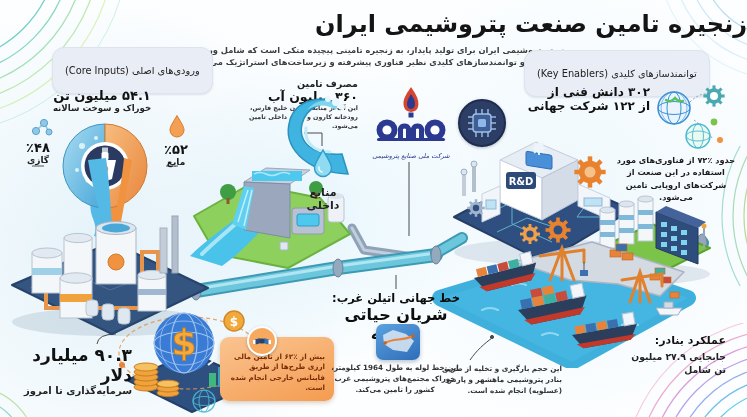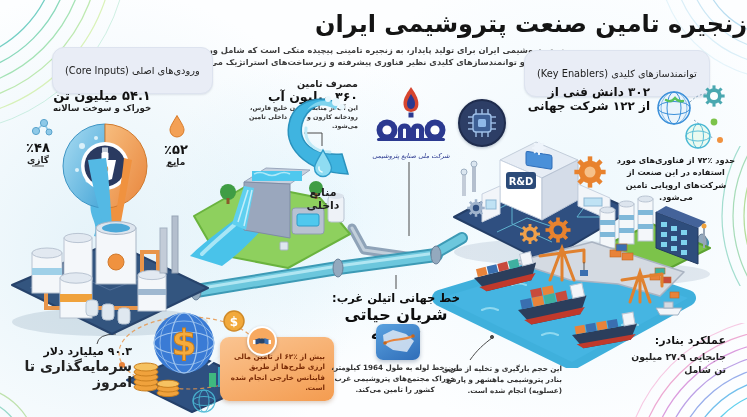--- a/index.html
+++ b/index.html
@@ -479,22 +479,22 @@
       <rect x="115" y="66" width="7" height="26" fill="#2b7fd9"></rect>
         <rect x="124" y="60" width="7" height="32" fill="#27c98f"></rect>
       <polyline points="96,70 112,58 122,62 132,50" stroke="#eef6fb" stroke-width="2" fill="none"></polyline>
       <polygon points="132,50 126,50 131,56" fill="#eef6fb"></polygon>
     </g>
     <circle cx="92" cy="106" r="11" stroke="#49b8d4" stroke-width="1.2" fill="none" opacity=".9"></circle>
     <ellipse cx="92" cy="106" rx="5" ry="11" stroke="#49b8d4" stroke-width="1" fill="none" opacity=".9"></ellipse>
     <ellipse cx="92" cy="106" rx="11" ry="4.5" stroke="#49b8d4" stroke-width="1" fill="none" opacity=".9"></ellipse>
   </svg>
   <div class="abs z3 right" style="left:18px;top:345px;width:114px">
-    <div class="stat-value" style="font-size:11px">۹۰.۳ میلیارد دلار</div>
-    <div class="stat-label" style="font-size:14px">سرمایه‌گذاری تا امروز</div>
+    <div class="stat-value" style="font-size:17px">۹۰.۳ میلیارد دلار</div>
+    <div class="stat-label" style="font-size:10px">سرمایه‌گذاری تا امروز</div>
   </div>
 
   <div class="abs z3 finance-card" style="left:220px;top:337px;width:98px;height:45px">بیش از ٪۶۲ از تامین مالی ارزی طرح‌ها از طریق فاینانس خارجی انجام شده است.</div>
   <div class="abs z3 icon-circle" style="left:247px;top:326px;width:26px;height:26px;background:#f7a960;border:2px solid #fff">
     <svg width="18" height="18" viewBox="0 0 18 18">
       <rect x="1" y="7" width="7" height="5" rx="2" fill="#2e4d7c" transform="rotate(-18 4 9)"></rect>
       <rect x="10" y="7" width="7" height="5" rx="2" fill="#3a6fb0" transform="rotate(18 14 9)"></rect>
       <rect x="6.5" y="6.5" width="5" height="5" rx="1.5" fill="#274468"></rect>
       <rect x="0" y="8" width="2.5" height="4" fill="#fff"></rect>
         <rect x="15.5" y="8" width="2.5" height="4" fill="#fff"></rect>

